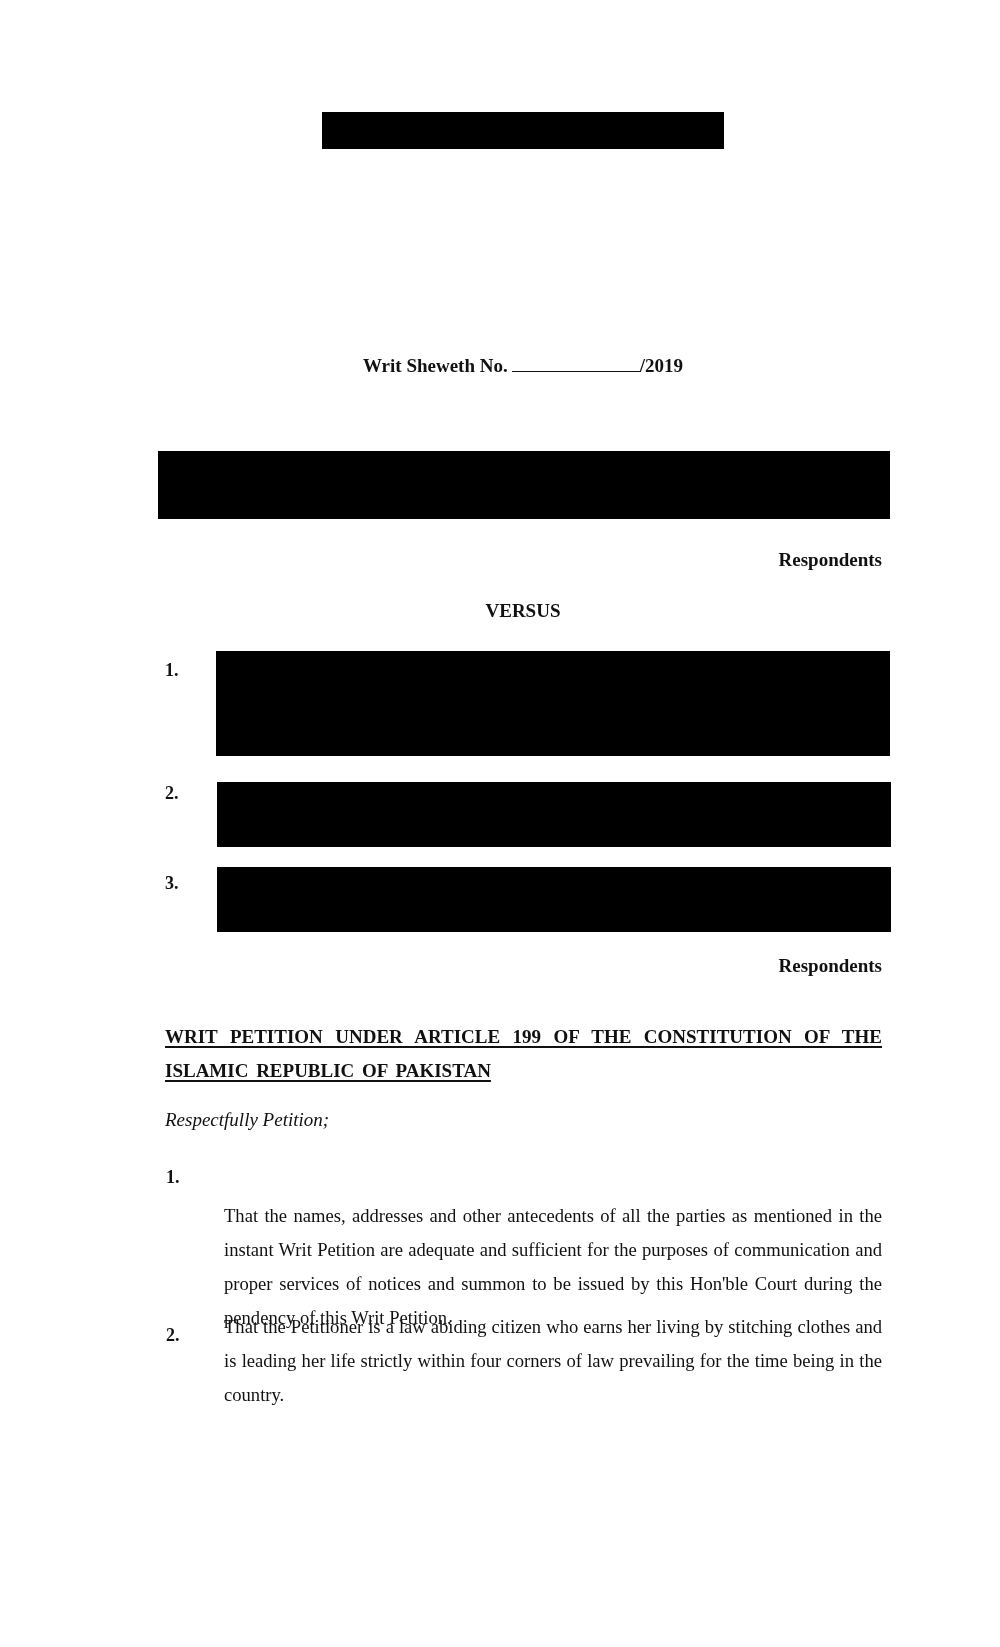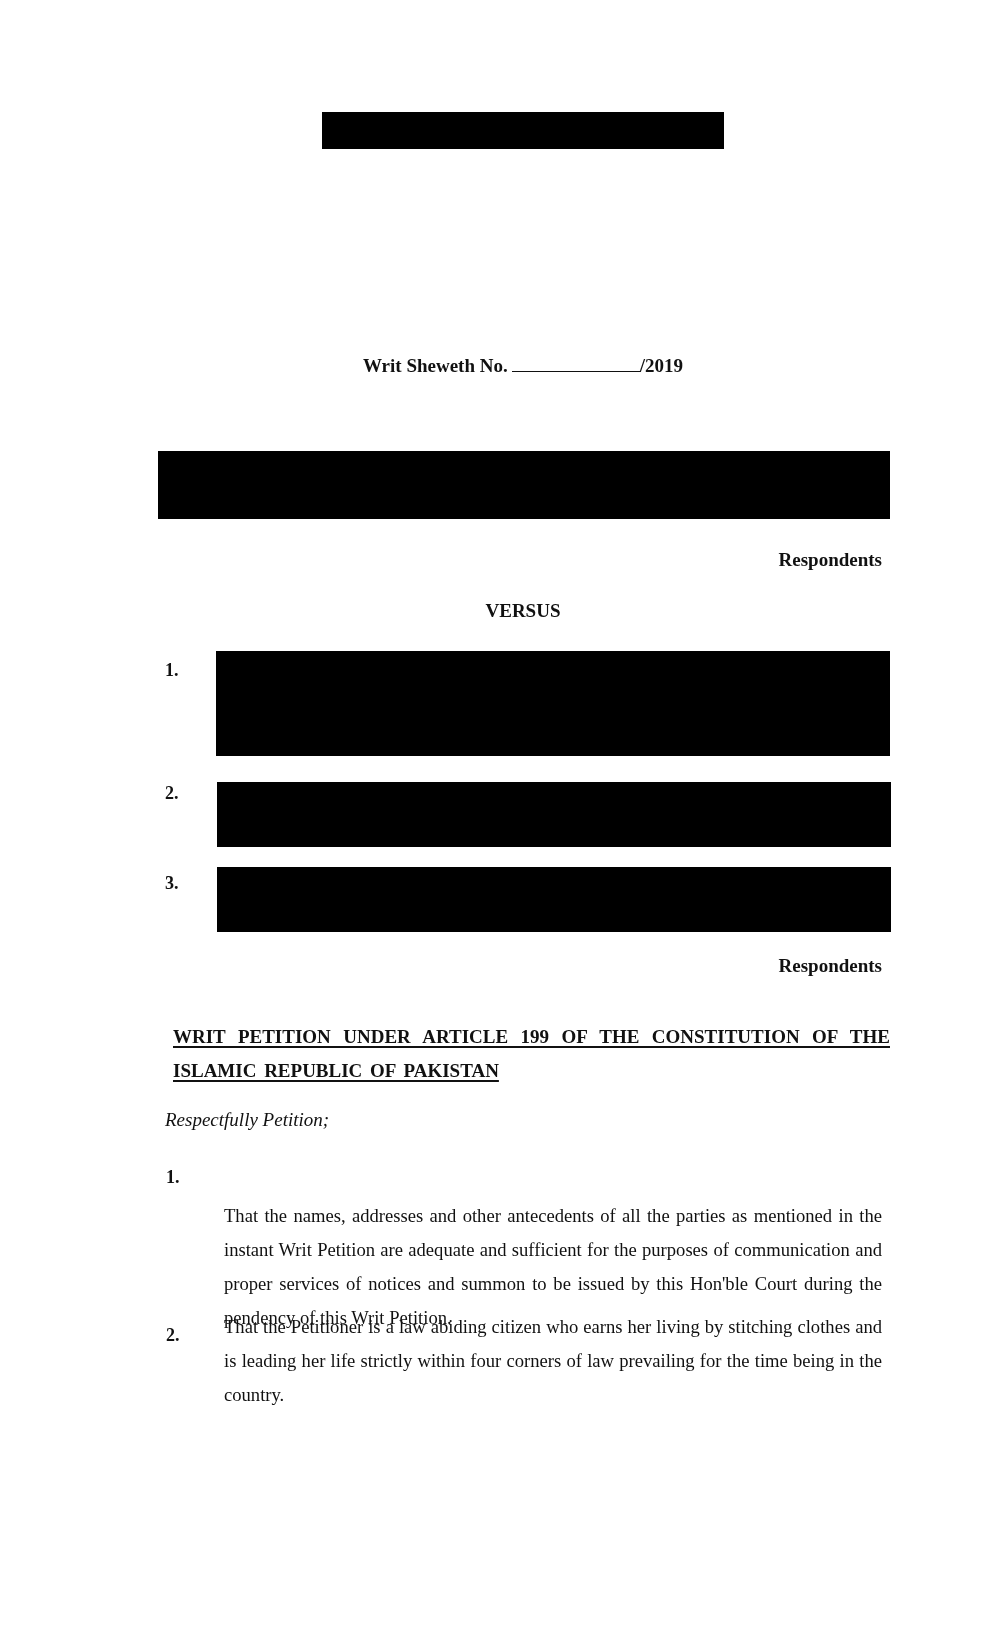--- a/index.html
+++ b/index.html
@@ -17,21 +17,20 @@
     .blank-line { display: inline-block; width: 128px; border-bottom: 1.5px solid #111; height: 18px; vertical-align: baseline; margin-left: 4px; }
     .right-label { right: 118px; font-size: 19px; font-weight: bold; line-height: 24px; }
     .versus { left: 0; width: 1046px; top: 599px; text-align: center; font-size: 19px; font-weight: bold; line-height: 24px; }
     .resp-num { left: 165px; font-size: 18px; font-weight: bold; line-height: 22px; }
     .heading {
       left: 165px; width: 717px; top: 1020px;
       font-size: 19px; font-weight: bold; line-height: 34px;
       text-decoration: underline; text-decoration-thickness: 2px; text-underline-offset: 3px;
       text-align: justify; text-align-last: left;
       word-spacing: 3px;
-      margin-left: 8px;
     }
     .salutation { left: 165px; top: 1108px; font-size: 19px; font-style: italic; line-height: 24px; }
     .para-num { left: 166px; font-size: 18px; font-weight: bold; line-height: 34px; }
     .para-text {
       left: 224px; width: 658px; font-size: 18.6px; line-height: 34px;
       text-align: justify;
       margin-top: 39px;
     }
   </style>
 </head>

